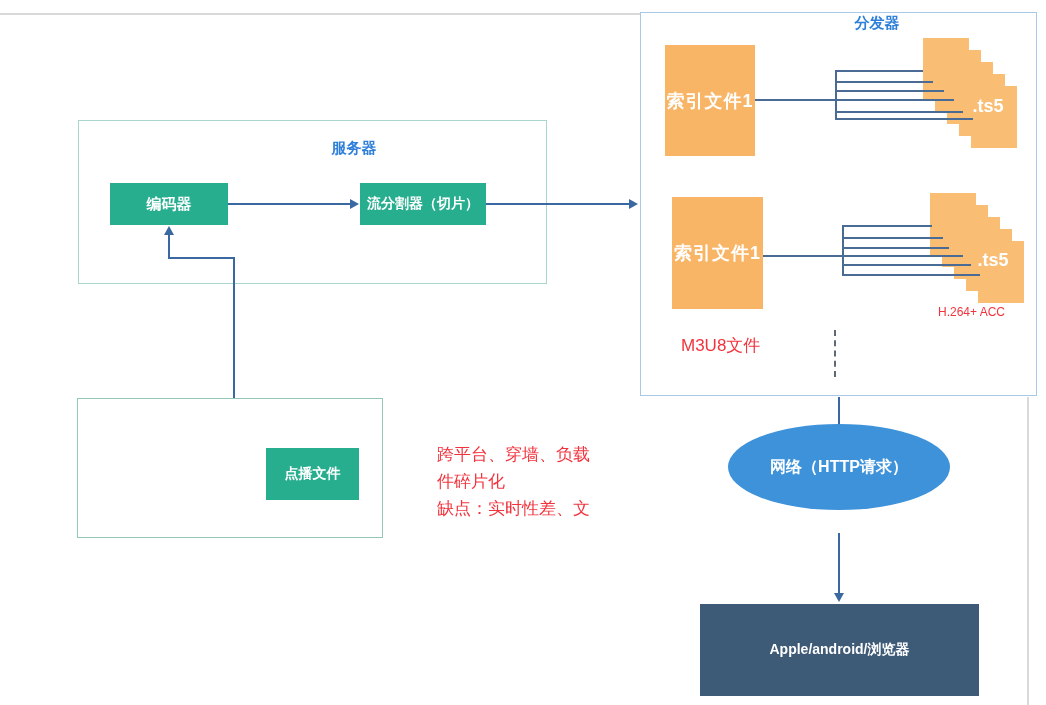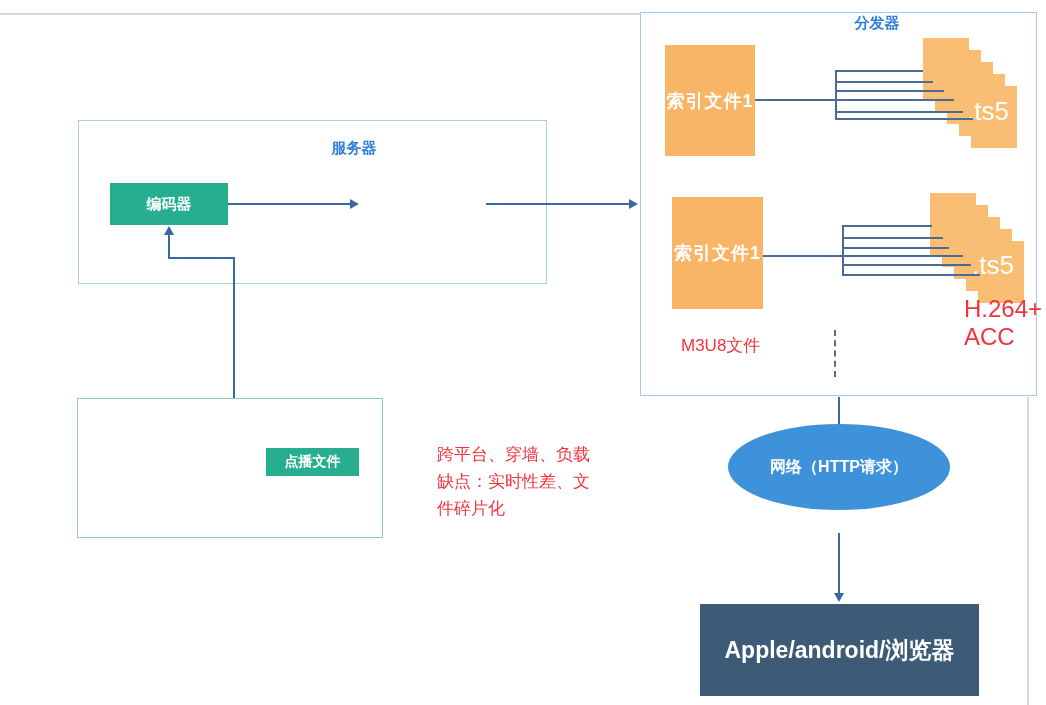--- a/index.html
+++ b/index.html
@@ -15,66 +15,67 @@
   .frame.dist     { left:640px; top:12px;  width:397px; height:384px; border:1px solid #a9c7e6; }
   .frame.source   { left:77px;  top:398px; width:306px; height:140px; border:1px solid #93c8b6; }
   .frame-label { position:absolute; color:#2e7fd9; font-weight:bold; font-size:15px; text-align:center; }
   
   .node { position:absolute; display:flex; align-items:center; justify-content:center;
           color:#fff; font-weight:bold; }
   .green { background:#27ae8f; font-size:15px; }
   .encoder { left:110px; top:183px; width:118px; height:42px; }
   .splitter { left:360px; top:183px; width:126px; height:42px; font-size:14px; }
   .live { left:110px; top:448px; width:90px; height:44px; font-size:14px; }
-  .vod  { left:266px; top:448px; width:93px; height:28px; font-size:14px; }
+  .vod  { left:266px; top:448px; width:93px; height:52px; font-size:14px; }
   .idx { background:#f9b566; font-size:18px; letter-spacing:1px; }
   .idx1 { left:665px; top:45px;  width:90px; height:111px; }
   .idx2 { left:672px; top:197px; width:91px; height:112px; }
   
   .ts-page { position:absolute; width:46px; height:62px; background:#f9bd74; }
-  .ts-label { position:absolute; color:#fff; font-weight:normal; font-size:26px; text-align:center; }
+  .ts-label { position:absolute; color:#fff; font-weight:bold; font-size:18px; text-align:center; }
   
   .hline { position:absolute; height:2px; background:#3a68a0; }
   .vline { position:absolute; width:2px;  background:#3a68a0; }
   .comb  { background:#4a6b94; }
   .ah-right { position:absolute; width:0; height:0;
       border-top:5px solid transparent; border-bottom:5px solid transparent;
       border-left:9px solid #3a68a0; }
   .ah-up { position:absolute; width:0; height:0;
       border-left:5px solid transparent; border-right:5px solid transparent;
       border-bottom:9px solid #3a68a0; }
   .ah-down { position:absolute; width:0; height:0;
       border-left:5px solid transparent; border-right:5px solid transparent;
       border-top:9px solid #3a68a0; }
   
   .ellipse { position:absolute; left:728px; top:424px; width:222px; height:86px;
       background:#3d92da; border-radius:50%; display:flex; align-items:center; justify-content:center;
       color:#fff; font-weight:bold; font-size:16px; }
-  .client { left:700px; top:604px; width:279px; height:92px; background:#3d5a77; font-size:23px; }
+  .client { left:700px; top:604px; width:279px; height:92px; background:#3d5a77; font-size:14px; }
   
   .red { position:absolute; color:#f2333d; }
   .m3u8 { left:681px; top:334px; font-size:17px; }
-  .codec { left:938px; top:295px; font-size:24px;margin-left:26px; }
+  .codec { left:938px; top:305px; font-size:12px; }
   .notes { left:437px; top:441px; width:170px; font-size:17px; line-height:27px; }
   .dots { position:absolute; left:834px; top:330px; height:47px; width:0;
       border-left:2px dashed #5d6974; }
   
   .page-line { position:absolute; background:#d9d9d9; }
 </style>
 </head>
 <body>
 
 <div class="canvas">
 
   <div class="page-line" style="left:0;top:13px;width:640px;height:2px;"></div>
   <div class="page-line" style="left:1027px;top:397px;width:2px;height:308px;"></div>
 
   <div class="frame server"></div>
   <div class="frame-label" style="left:78px;top:139px;width:552px;">服务器</div>
   <div class="node green encoder">编码器</div>
+  <div class="node green splitter">流分割器（切片）</div>
 
   <div class="hline" style="left:228px;top:203px;width:123px;"></div>
   <div class="ah-right" style="left:350px;top:199px;"></div>
 
   <div class="hline" style="left:486px;top:203px;width:144px;"></div>
   <div class="ah-right" style="left:629px;top:199px;"></div>
 
   <div class="vline" style="left:233px;top:257px;height:141px;"></div>
   <div class="hline" style="left:168px;top:257px;width:67px;"></div>
   <div class="vline" style="left:168px;top:235px;height:24px;"></div>
@@ -126,22 +127,22 @@
 
   <div class="red codec">H.264+ ACC</div>
   <div class="red m3u8">M3U8文件</div>
   <div class="dots"></div>
 
   <div class="frame source"></div>
   <div class="node green vod">点播文件</div>
 
   <div class="red notes">
     <div>跨平台、穿墙、负载</div>
+    <div>件碎片化</div>
     <div>缺点：实时性差、文</div>
-    <div>件碎片化</div>
   </div>
 
   <div class="vline" style="left:838px;top:397px;height:43px;"></div>
   <div class="ah-down" style="left:834px;top:439px;"></div>
 
   <div class="ellipse">网络（HTTP请求）</div>
 
   <div class="vline" style="left:838px;top:533px;height:61px;"></div>
   <div class="ah-down" style="left:834px;top:593px;"></div>
 

